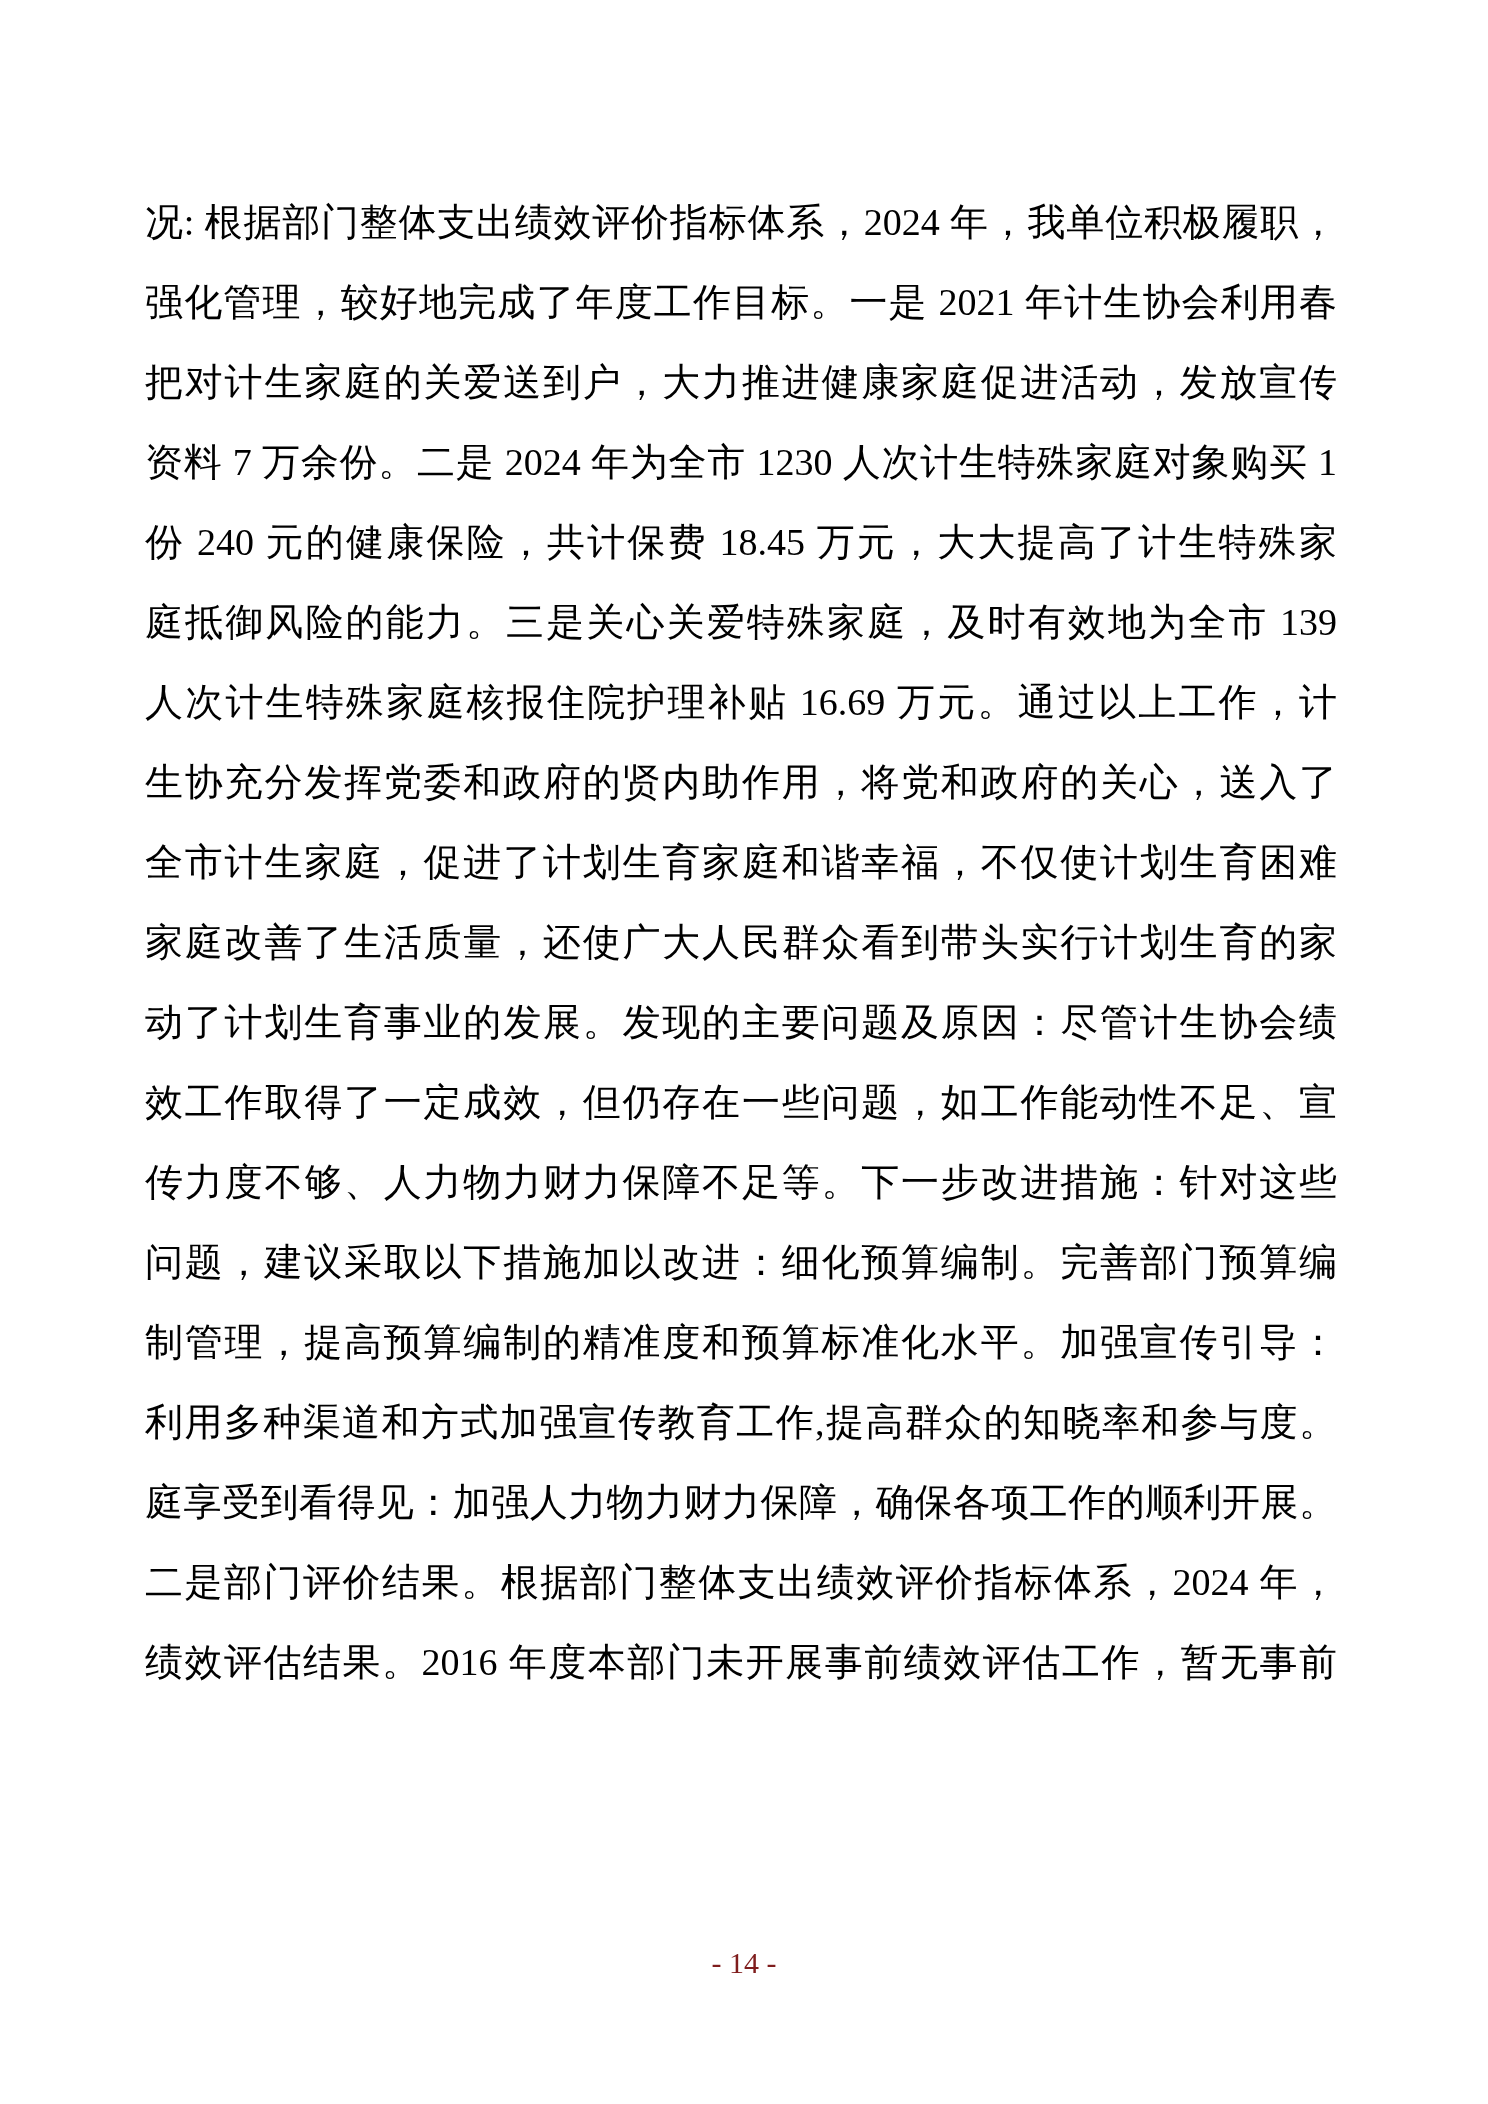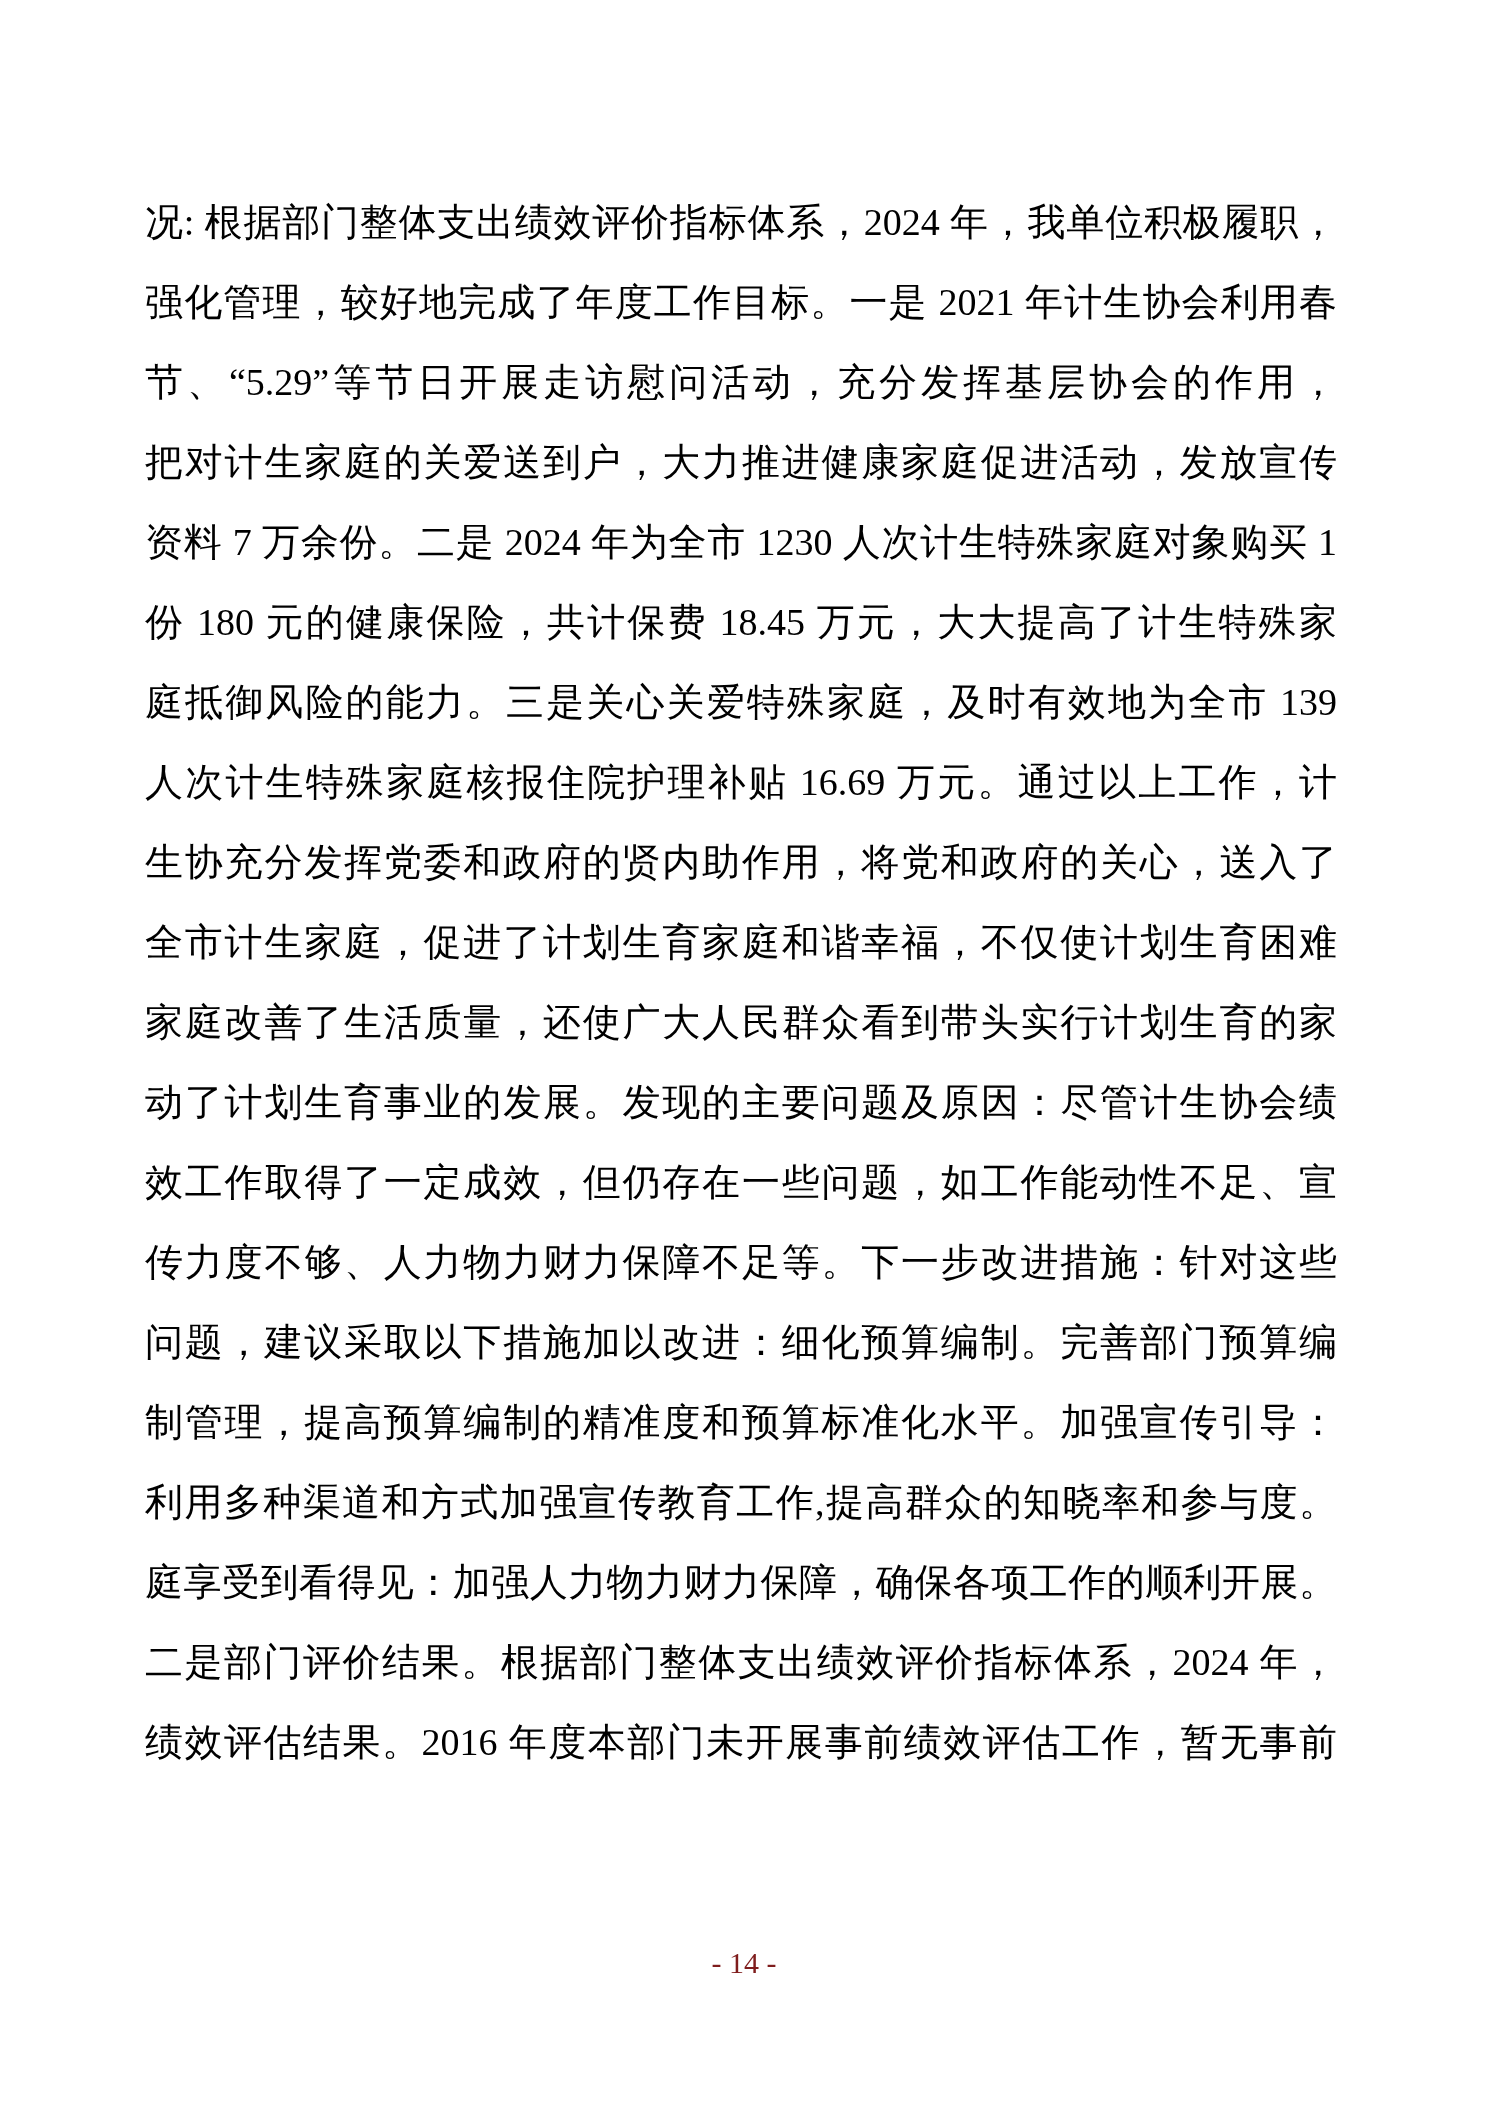--- a/index.html
+++ b/index.html
@@ -43,24 +43,23 @@
     color: #7f1d1d;
   }
 </style>
 </head>
 <body>
 
 <div class="page">
   <div class="body-text">
       <div class="text-line">况: 根据部门整体支出绩效评价指标体系，2024 年，我单位积极履职，</div>
       <div class="text-line">强化管理，较好地完成了年度工作目标。一是 2021 年计生协会利用春</div>
-      <div class="text-line">节、“5.29”等节日开展走访慰问活动，充分发挥基层协会的作用，</div>
       <div class="text-line">把对计生家庭的关爱送到户，大力推进健康家庭促进活动，发放宣传</div>
       <div class="text-line">资料 7 万余份。二是 2024 年为全市 1230 人次计生特殊家庭对象购买 1</div>
-      <div class="text-line">份 180 元的健康保险，共计保费 18.45 万元，大大提高了计生特殊家</div>
+      <div class="text-line">份 240 元的健康保险，共计保费 18.45 万元，大大提高了计生特殊家</div>
       <div class="text-line">庭抵御风险的能力。三是关心关爱特殊家庭，及时有效地为全市 139</div>
       <div class="text-line">人次计生特殊家庭核报住院护理补贴 16.69 万元。通过以上工作，计</div>
       <div class="text-line">生协充分发挥党委和政府的贤内助作用，将党和政府的关心，送入了</div>
       <div class="text-line">全市计生家庭，促进了计划生育家庭和谐幸福，不仅使计划生育困难</div>
       <div class="text-line">家庭改善了生活质量，还使广大人民群众看到带头实行计划生育的家</div>
       <div class="text-line">动了计划生育事业的发展。发现的主要问题及原因：尽管计生协会绩</div>
       <div class="text-line">效工作取得了一定成效，但仍存在一些问题，如工作能动性不足、宣</div>
       <div class="text-line">传力度不够、人力物力财力保障不足等。下一步改进措施：针对这些</div>
       <div class="text-line">问题，建议采取以下措施加以改进：细化预算编制。完善部门预算编</div>
       <div class="text-line">制管理，提高预算编制的精准度和预算标准化水平。加强宣传引导：</div>

